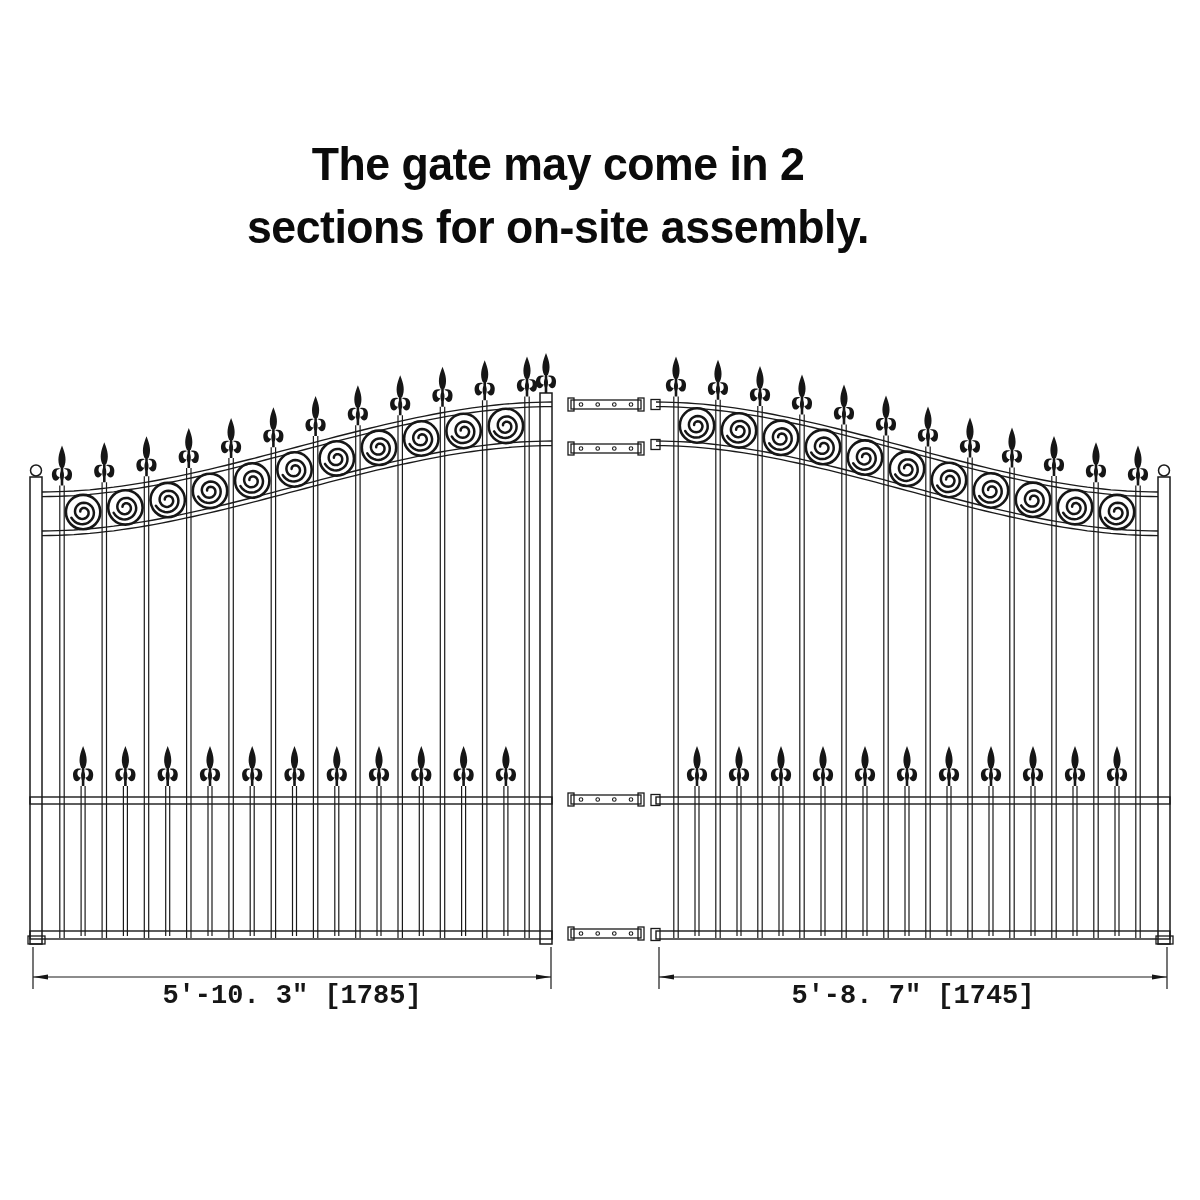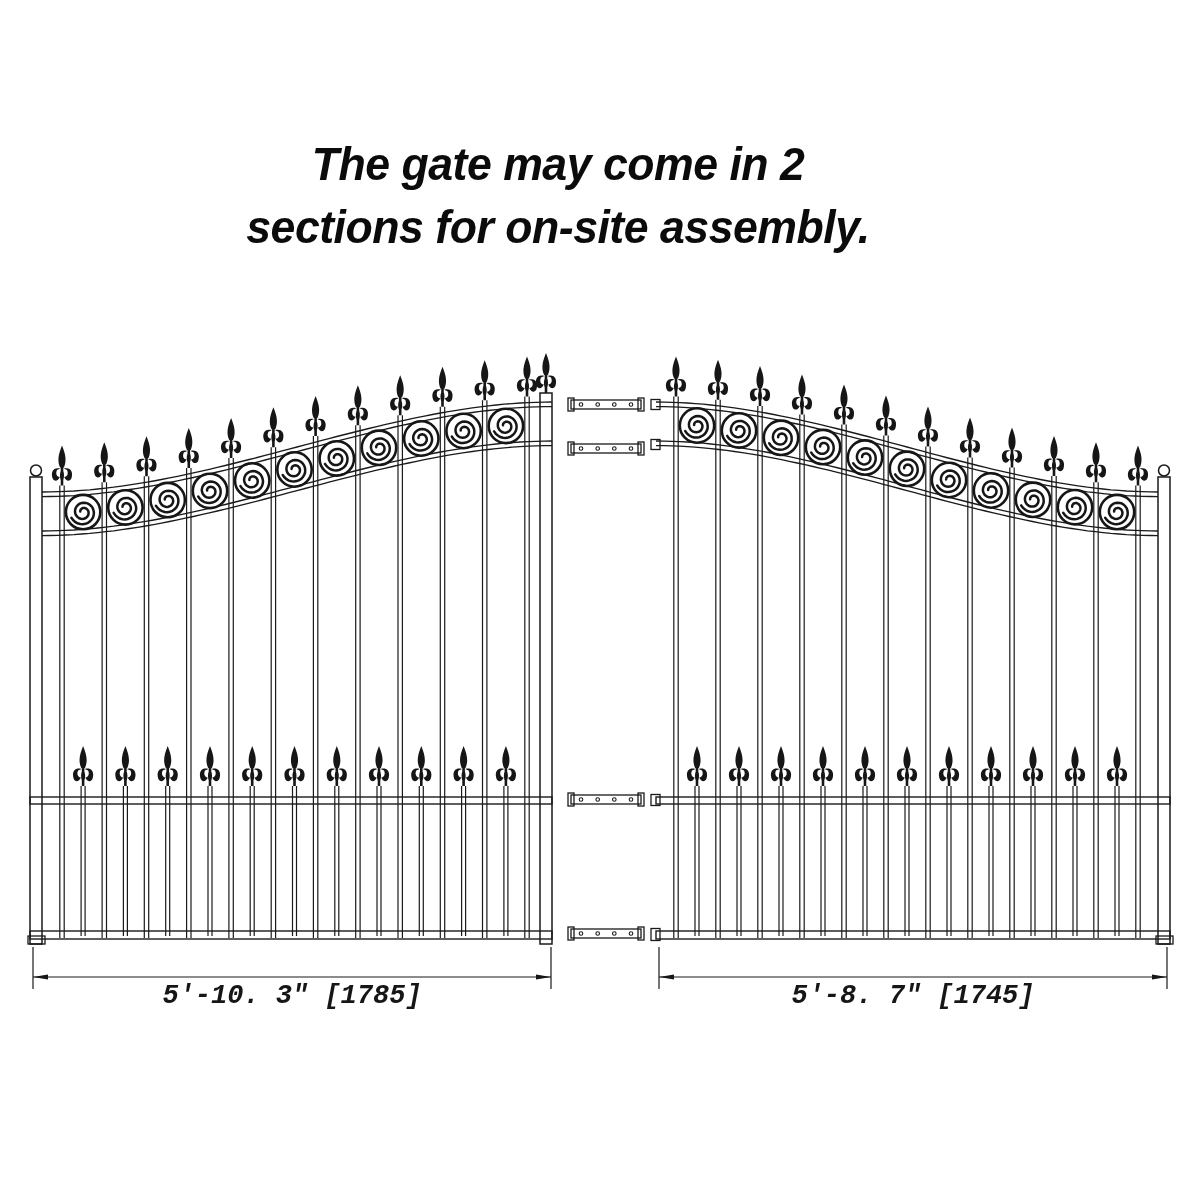--- a/index.html
+++ b/index.html
@@ -1,17 +1,17 @@
 <!DOCTYPE html>
 <html><head>
 <meta charset="utf-8">
 <style>
   html,body{margin:0;padding:0;background:#fff;}
   .canvas{position:relative;width:1200px;height:1200px;background:#ffffff;overflow:hidden;
-          font-family:"Liberation Sans", sans-serif;font-style:italic;}
+          font-family:"Liberation Sans", sans-serif;}
   .title{position:absolute;top:133px;left:0;width:1116px;text-align:center;
          font-weight:700;font-size:46px;line-height:63px;color:#0b0b0b;
          letter-spacing:-0.5px;transform:scaleX(.97);transform-origin:center;}
   .title div{white-space:nowrap;}
   #diagram{position:absolute;left:0;top:0;}
   text.dim{font-family:"Liberation Mono", monospace;font-weight:700;font-size:27px;fill:#161616;}
 </style>
 </head>
 <body>
 

